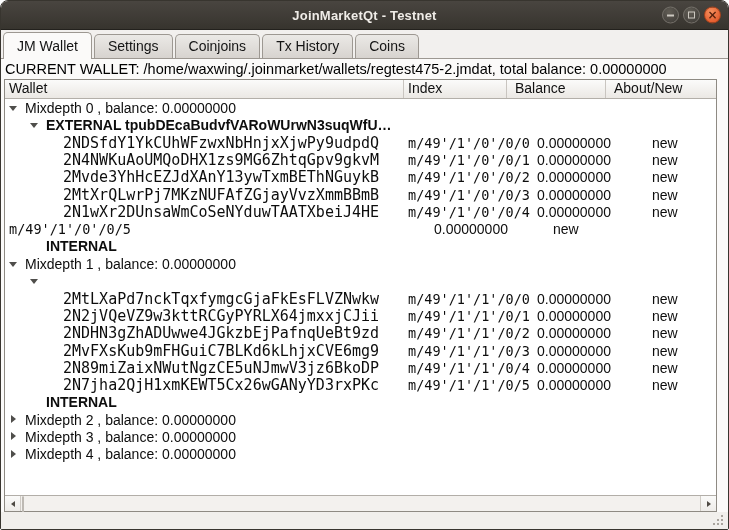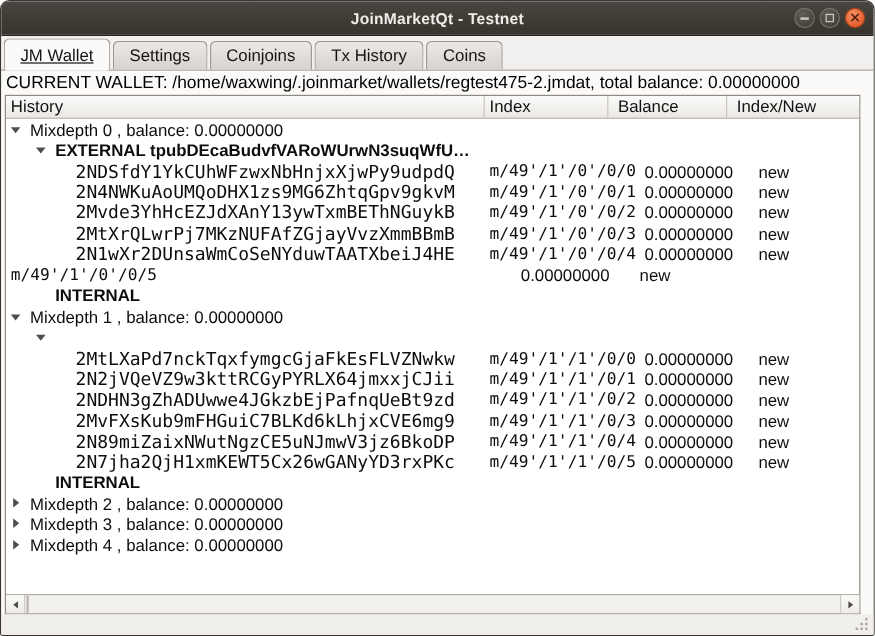--- a/index.html
+++ b/index.html
@@ -28,21 +28,21 @@
   
   .menubar{height:24px;flex:none;display:flex;align-items:center;padding:0 4px;}
   .menu-item{display:inline-block;padding:3px 9px 4px;font-size:14px;color:#121212;}
   .menu-item::first-letter{text-decoration:underline;}
   
   .tabbar{height:28px;flex:none;display:flex;align-items:flex-end;padding-left:2px;
     border-bottom:1px solid #9d9892;background:var(--window-bg,#f2f0ee);}
   .tab{box-sizing:border-box;margin-right:2px;padding:3px 13px 4px;font-size:14px;color:#141414;
     border:1px solid #9d9892;border-bottom:none;border-radius:5px 5px 0 0;
     background:linear-gradient(#ebe9e6,#d7d3cf);white-space:nowrap;}
-  .tab.active{background:var(--pane-bg,#fbfaf9);padding:5px 13px 5px;margin-bottom:-1px;z-index:2;position:relative;text-decoration:underline;}
+  .tab.active{background:var(--pane-bg,#fbfaf9);padding:5px 13px 5px;margin-bottom:-1px;z-index:2;position:relative;}
   
   .pane{flex:1;min-height:0;background:var(--pane-bg,#fbfaf9);display:flex;flex-direction:column;justify-content:space-between;}
   .banner{height:20px;line-height:20px;flex:none;padding-left:4px;font-size:14.5px;color:#000;
     white-space:nowrap;overflow:hidden;}
   
   .tree{margin:0 11px 0 3px;flex:1;min-height:0;border:1px solid #8e8a83;background:#fff;
     display:flex;flex-direction:column;}
   .thead{display:grid;grid-template-columns:399px 103px 99px 1fr;height:18px;flex:none;
     background:linear-gradient(#fbfbfa,#ebe8e4);border-bottom:1px solid #b3afa9;font-size:14px;}
   .th{line-height:17px;border-right:1px solid #c9c5c0;color:#111;overflow:hidden;white-space:nowrap;
@@ -56,21 +56,21 @@
   .lvl1{padding-left:4px;}.lvl2{padding-left:25px;font-weight:bold;}.lvl3{padding-left:58px;}
   .exp{width:9px;height:11px;flex:none;margin-right:7px;position:relative;}
   .exp.open::before{content:"";position:absolute;left:0;top:4px;width:0;height:0;
     border-left:4.5px solid transparent;border-right:4.5px solid transparent;border-top:5.5px solid #4f4e4b;}
   .exp.closed::before{content:"";position:absolute;left:2px;top:1px;width:0;height:0;
     border-top:4.5px solid transparent;border-bottom:4.5px solid transparent;border-left:5.5px solid #4f4e4b;}
   .exp.spacer::before{content:"";}
   .mono{font-family:"DejaVu Sans Mono",monospace;font-size:15px;}
   .c-index{font-family:"DejaVu Sans Mono",monospace;font-size:13.5px;padding-left:4px;}
   .c-bal{padding-left:30px;}
-  .c-status{padding-left:26px;}
+  .c-status{padding-left:46px;}
   
   .hscroll{height:15px;flex:none;border-top:1px solid #b2aea8;display:flex;background:#f3f1ee;}
   .sbtn{width:15px;flex:none;display:flex;align-items:center;justify-content:center;
     background:linear-gradient(#fafaf9,#eeece9);}
   .sbtn.left{border-right:1px solid #cfcbc5;}
   .sbtn.right{border-left:1px solid #cfcbc5;}
   .arr-l{width:0;height:0;border-top:3.5px solid transparent;border-bottom:3.5px solid transparent;border-right:4.5px solid #4e4a44;}
   .arr-r{width:0;height:0;border-top:3.5px solid transparent;border-bottom:3.5px solid transparent;border-left:4.5px solid #4e4a44;}
   .strack{flex:1;padding:1px;box-sizing:border-box;}
   .sthumb{height:100%;box-sizing:border-box;background:linear-gradient(#fefefe,#f3f1ee);
@@ -108,24 +108,24 @@
       <span class="tab">Coinjoins</span>
       <span class="tab">Tx History</span>
       <span class="tab">Coins</span>
     </div>
 
   <div class="pane">
     <div class="banner">CURRENT WALLET: /home/waxwing/.joinmarket/wallets/regtest475-2.jmdat, total balance: 0.00000000</div>
 
     <div class="tree">
       <div class="thead" id="thead">
-          <span class="th">History</span>
+          <span class="th">Wallet</span>
           <span class="th">Index</span>
           <span class="th">Balance</span>
-          <span class="th">Index/New</span>
+          <span class="th">About/New</span>
         </div>
       <div class="tbody" id="tbody">
           <div class="trow">
             <div class="c-addr lvl1">
               <span class="exp open"></span>
               <span class="tree-label">Mixdepth 0 , balance: 0.00000000</span>
             </div>
             <div class="c-index"></div>
             <div class="c-bal"></div>
             <div class="c-status"></div>

